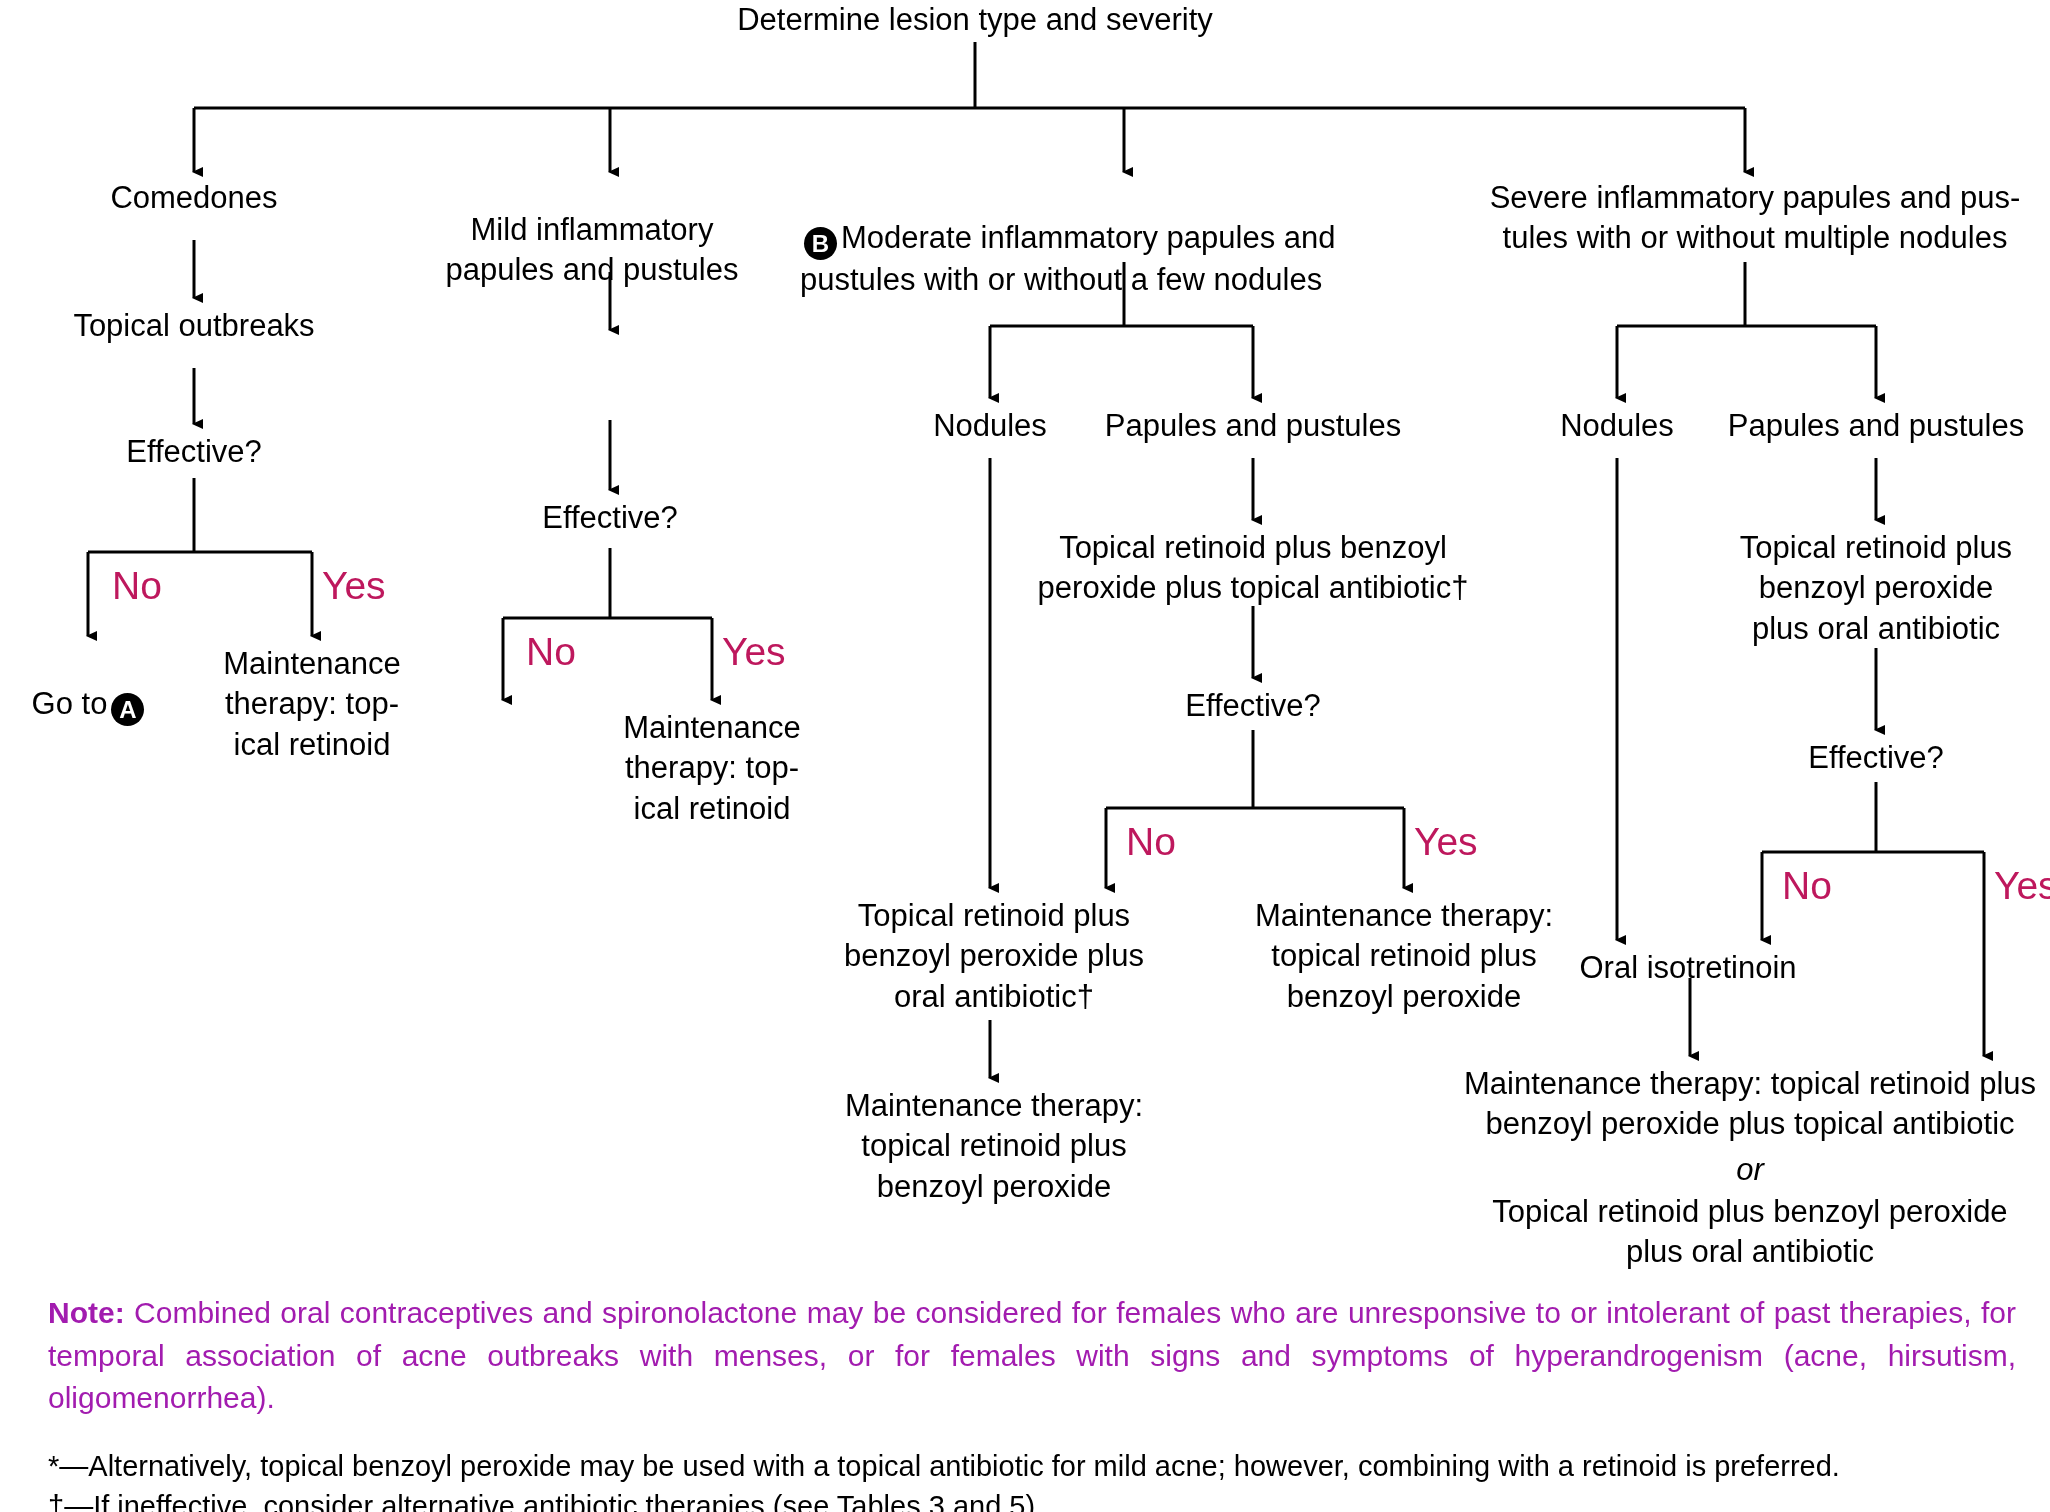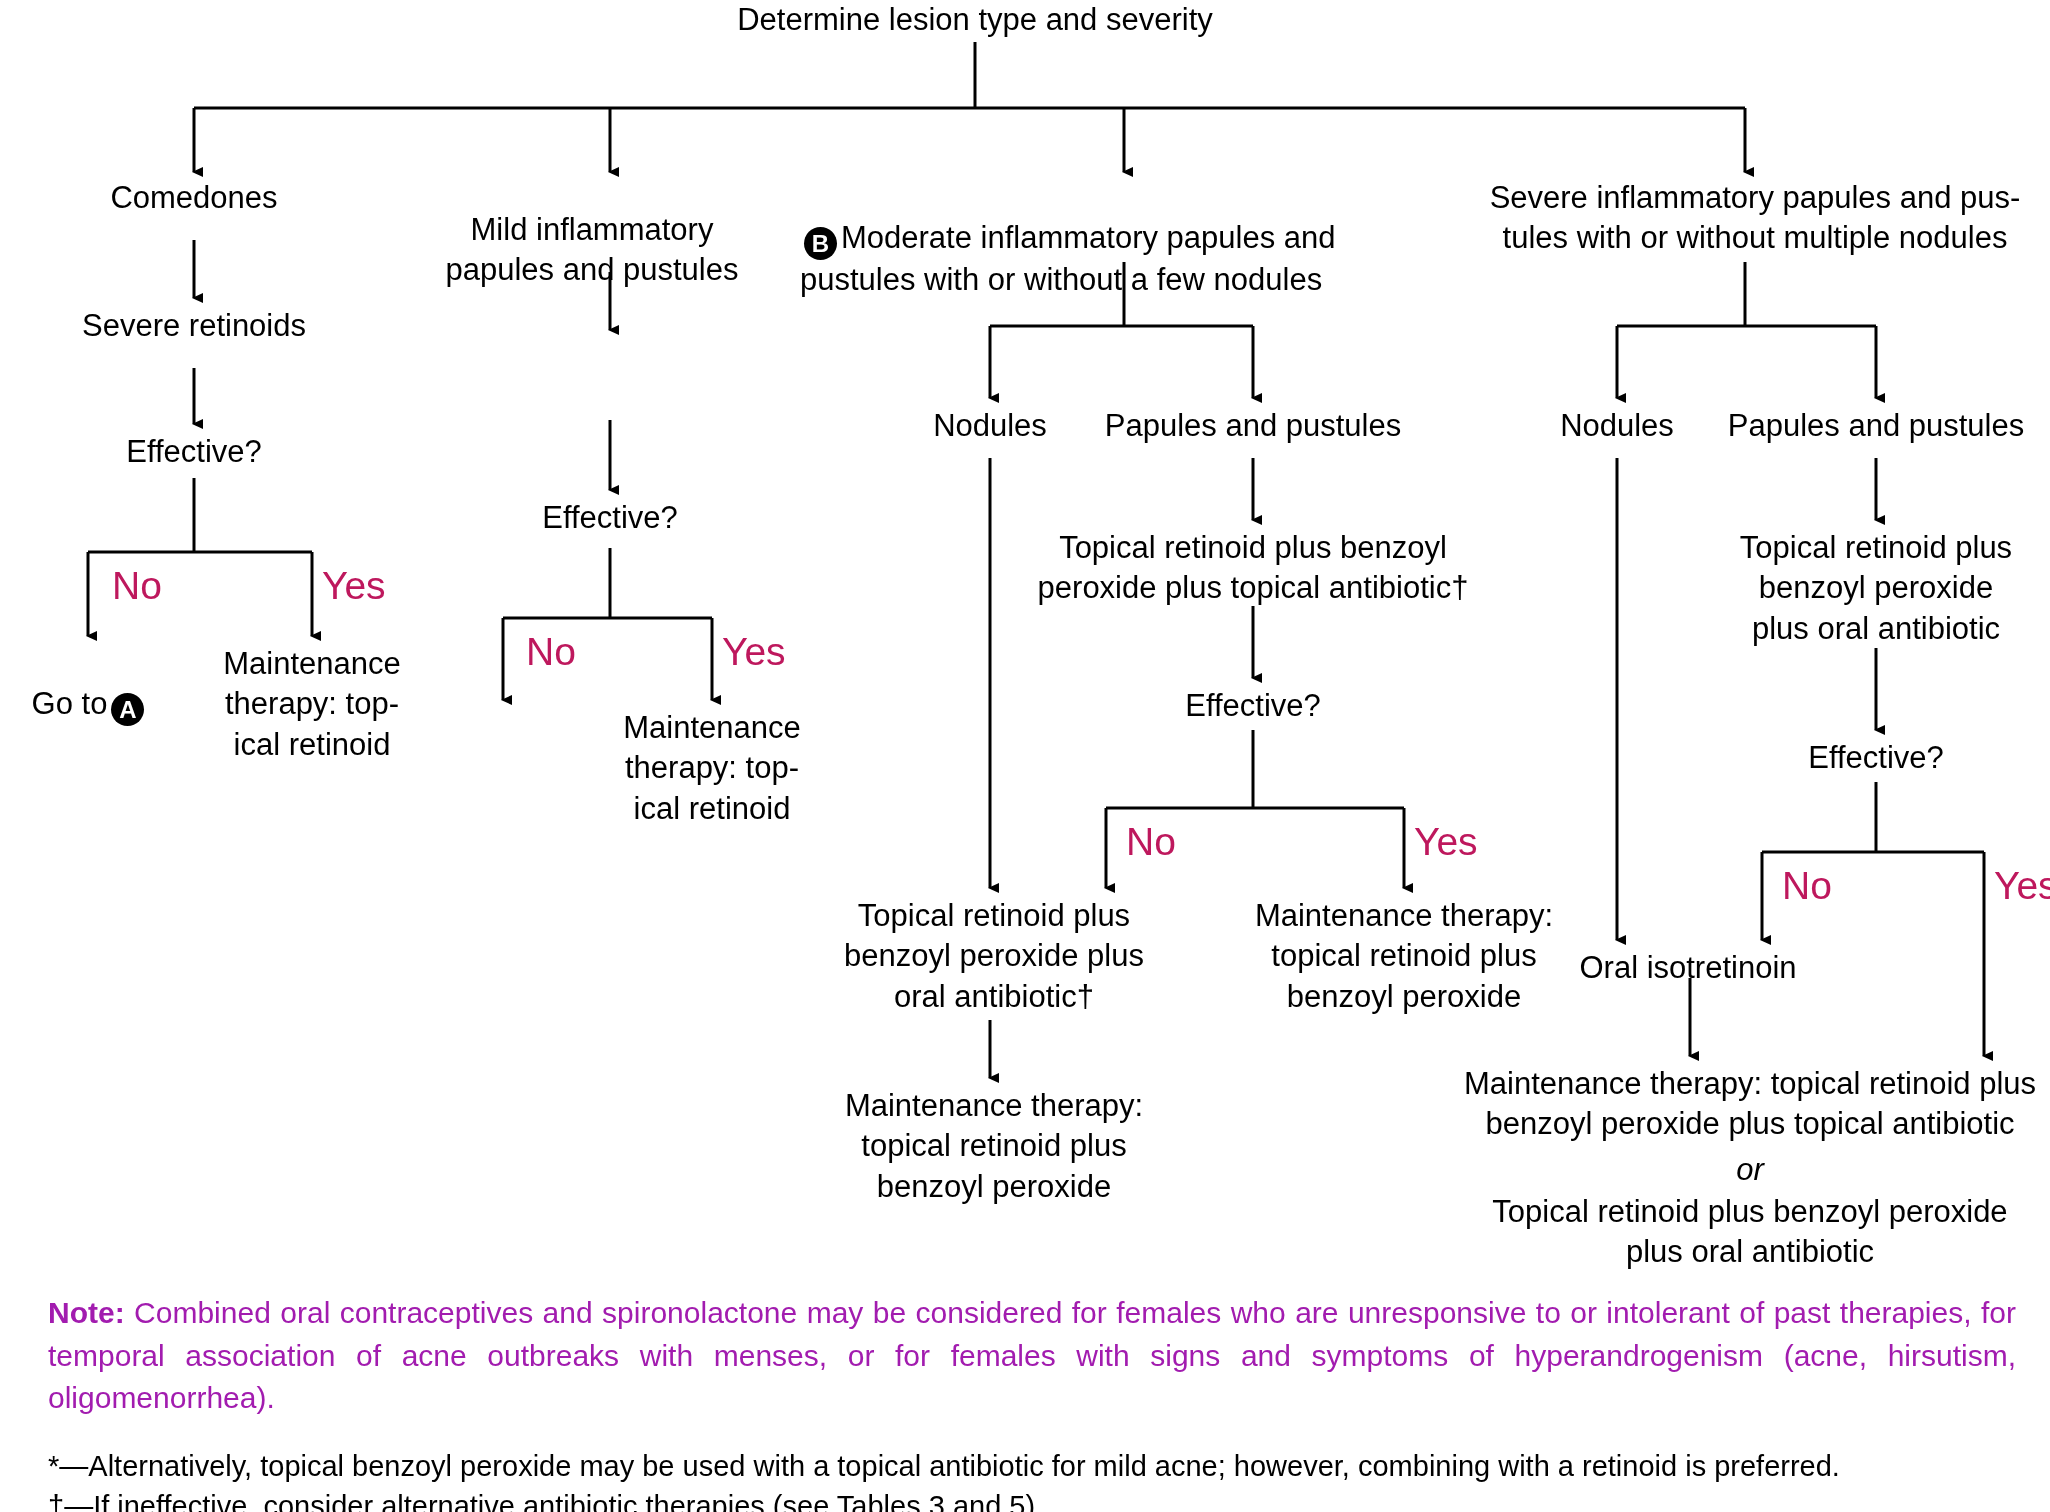--- a/index.html
+++ b/index.html
@@ -156,21 +156,21 @@
 
       <line x1="1690" y1="978" x2="1690" y2="1056" marker-end="url(#arrow)"></line>
 
     </g>
   </svg>
 
   <div class="node" style="left:675px; top:0px; width:600px;">Determine lesion type and severity</div>
 
   <div class="node" style="left:44px; top:178px; width:300px;">Comedones</div>
 
-  <div class="node" style="left:34px; top:306px; width:320px;">Severe retinoids</div>
+  <div class="node" style="left:34px; top:306px; width:320px;">Topical outbreaks</div>
 
   <div class="node" style="left:64px; top:432px; width:260px;">Effective?</div>
 
   <div class="edge-label" style="left:112px; top:562px;">No</div>
 
   <div class="edge-label" style="left:322px; top:562px;">Yes</div>
 
   <div class="node node-with-badge" style="left:-8px; top:644px; width:196px;">
     <span>Go to</span><span class="badge">A</span>
   </div>

